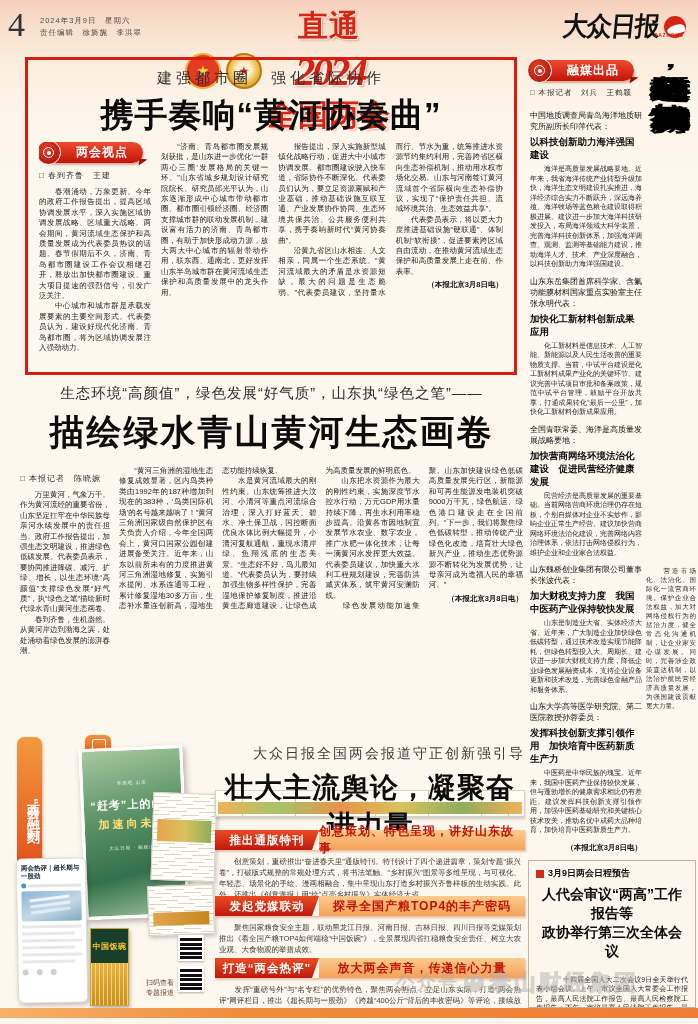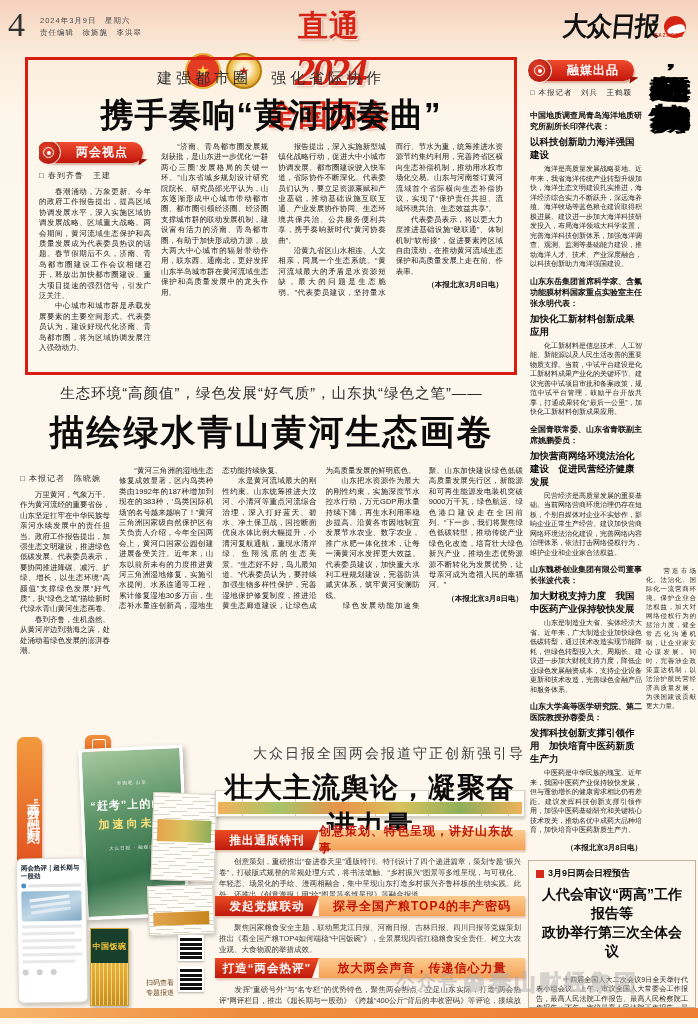--- a/index.html
+++ b/index.html
@@ -48,21 +48,21 @@
   #mid-art { position:absolute; left:20px; top:384px; width:503px; }
   .mid-kicker { text-align:center; font-size:14.5px; color:#2b2b2b; letter-spacing:1px; }
   .mid-headline { text-align:center; font-size:35px; font-weight:900; color:#0c0c0c; margin-top:6px; letter-spacing:2px; }
   .mid-content { display:flex; gap:9px; height:262px; overflow:hidden; margin-top:10px; }
   .mid-c1 { width:90px; flex:none; }
   .mid-cols { flex:1; column-count:4; column-gap:9px; height:100%; }
   
   #voice-col { position:absolute; left:530px; top:60px; width:112px; }
   .v-byline { font-size:7.5px; color:#333; margin:7px 0 5px; letter-spacing:1px; }
   .v-sections { height:742px; overflow:hidden; }
-  .v-intro { font-family:"Liberation Serif",serif; font-size:8px; font-weight:700; line-height:11px; color:#111; margin-top:7px; }
+  .v-intro { font-family:"Liberation Serif",serif; font-size:8px; font-weight:400; line-height:11px; color:#111; margin-top:7px; }
   .v-sub { font-size:9.5px; font-weight:900; line-height:13px; color:#0d0d0d; margin:3px 0 3px; }
   .v-body { font-size:7px; line-height:9.5px; text-align:justify; color:#262626; white-space:pre-wrap; }
   #voice-dateline { position:absolute; left:530px; top:843px; width:112px; text-align:right; font-size:7.5px; font-weight:700; color:#111; }
   
   #vert-head { position:absolute; left:644px; top:57px; width:53px; height:504px; overflow:hidden; }
   #vert-head span { display:block; writing-mode:vertical-rl; font-size:41px; font-weight:900; color:#000; line-height:53px;
     transform:scaleY(.56); transform-origin:top center; margin:0 auto; letter-spacing:1px; }
   #far-col { position:absolute; left:646px; top:566px; width:50px; height:282px; overflow:hidden;
     font-size:6.5px; line-height:9px; text-align:justify; color:#2a2a2a; white-space:pre-wrap; }
   
@@ -217,21 +217,21 @@
         <div class="v-intro">中国地质调查局青岛海洋地质研究所副所长印萍代表：</div>
         <div class="v-sub">以科技创新助力海洋强国建设</div>
         <div class="v-body">　　海洋是高质量发展战略要地。近年来，我省海洋传统产业转型升级加快，海洋生态文明建设扎实推进，海洋经济综合实力不断跃升，深远海养殖、海洋牧场等蓝色粮仓建设取得积极进展。建议进一步加大海洋科技研发投入，布局海洋领域大科学装置，完善海洋科技创新体系，加强海洋调查、观测、监测等基础能力建设，推动海洋人才、技术、产业深度融合，以科技创新助力海洋强国建设。</div>
       </div>
       <div>
         <div class="v-intro">山东东岳集团首席科学家、含氟功能膜材料国家重点实验室主任张永明代表：</div>
         <div class="v-sub">加快化工新材料创新成果应用</div>
         <div class="v-body">　　化工新材料是信息技术、人工智能、新能源以及人民生活改善的重要物质支撑。当前，中试平台建设是化工新材料成果产业化的关键环节。建议完善中试项目审批和备案政策，规范中试平台管理，鼓励平台开放共享，打通成果转化“最后一公里”，加快化工新材料创新成果应用。</div>
       </div>
       <div>
-        <div class="v-intro">全国青联常委、山东省青联副主席姚鹏委员：</div>
+        <div class="v-intro">全国青联常委、海洋是高质量发展战略要地：</div>
         <div class="v-sub">加快营商网络环境法治化建设　促进民营经济健康发展</div>
         <div class="v-body">　　民营经济是高质量发展的重要基础。当前网络营商环境治理仍存在短板，个别自媒体对企业不实炒作，影响企业正常生产经营。建议加快营商网络环境法治化建设，完善网络内容治理体系，依法打击网络侵权行为，维护企业和企业家合法权益。</div>
       </div>
       <div>
         <div class="v-intro">山东魏桥创业集团有限公司董事长张波代表：</div>
         <div class="v-sub">加大财税支持力度　我国中医药产业保持较快发展</div>
         <div class="v-body">　　山东是制造业大省、实体经济大省。近年来，广大制造企业加快绿色低碳转型，通过技术改造实现节能降耗，但绿色转型投入大、周期长。建议进一步加大财税支持力度，降低企业绿色发展融资成本，支持企业设备更新和技术改造，完善绿色金融产品和服务体系。</div>
       </div>
       <div>
         <div class="v-intro">山东大学高等医学研究院、第二医院教授孙蓉委员：</div>
@@ -319,21 +319,21 @@
 专题报道</div>
 
     <div class="f-right">
       <div class="f-kicker">大众日报全国两会报道守正创新强引导</div>
       <div class="f-headline">壮大主流舆论，凝聚奋进力量</div>
 
       <div class="ribbon r1">
         <span class="rl">推出通版特刊</span>
         <span class="rt">创意策划、特色呈现，讲好山东故事</span>
       </div>
-      <div class="fpara p1">　　创意策划，重磅推出“奋进春天里”通版特刊。特刊设计了四个递进篇章，策划专题“振兴卷”，打破版式规整的常规处理方式，将书法笔触、“乡村振兴”图景等多维呈现，与可视化、年轻态、场景化的手绘、漫画相融合，集中呈现山东打造乡村振兴齐鲁样板的生动实践。此外，还推出《创意海报｜用“绘”图景等多维呈现》等融合报道。</div>
+      <div class="fpara p1">　　创意策划，重磅推出“奋进春天里”通版特刊。特刊设计了四个递进篇章，策划专题“振兴卷”，打破版式规整的常规处理方式，将书法笔触、“乡村振兴”图景等多维呈现，与可视化、年轻态、场景化的手绘、漫画相融合，集中呈现山东打造乡村振兴齐鲁样板的生动实践。此外，还推出《创意海报｜用“绘”点亮乡村振兴》实体经济大省。</div>
 
       <div class="ribbon r2">
         <span class="rl">发起党媒联动</span>
         <span class="rt">探寻全国产粮TOP4的丰产密码</span>
       </div>
       <div class="fpara p2">　　聚焦国家粮食安全主题，联动黑龙江日报、河南日报、吉林日报、四川日报等党媒策划推出《看全国产粮TOP4如何端稳“中国饭碗”》，全景展现四省扛稳粮食安全责任、树立大农业观、大食物观的举措成效。</div>
 
       <div class="ribbon r3">
         <span class="rl">打造“两会热评”</span>
         <span class="rt">放大两会声音，传递信心力量</span>

